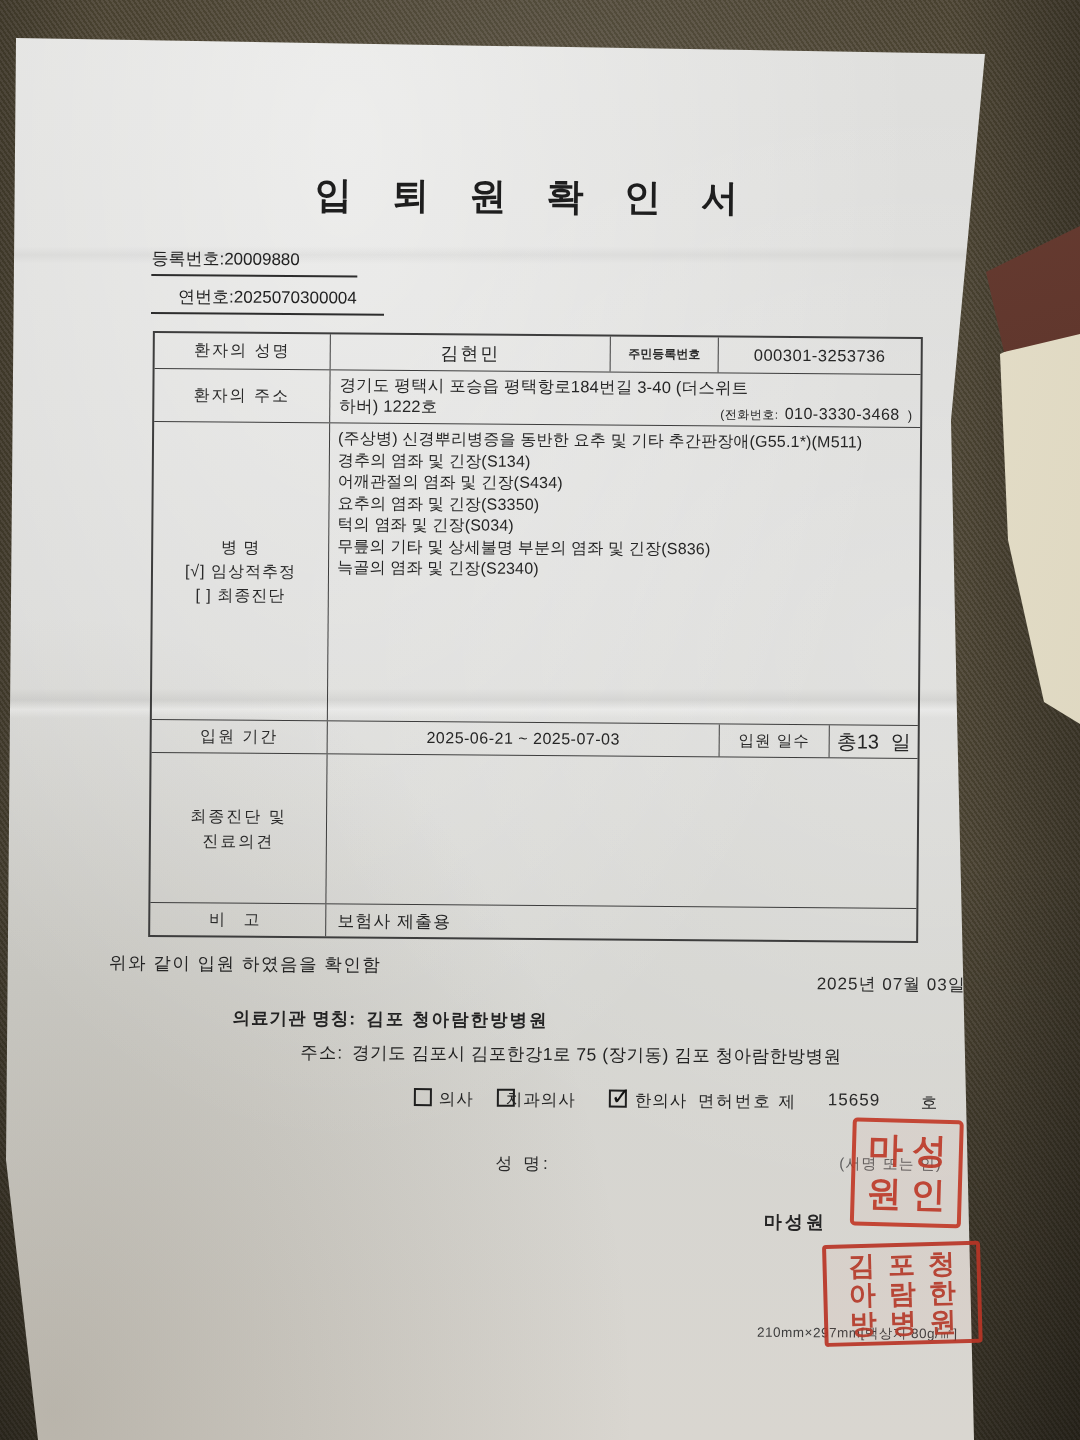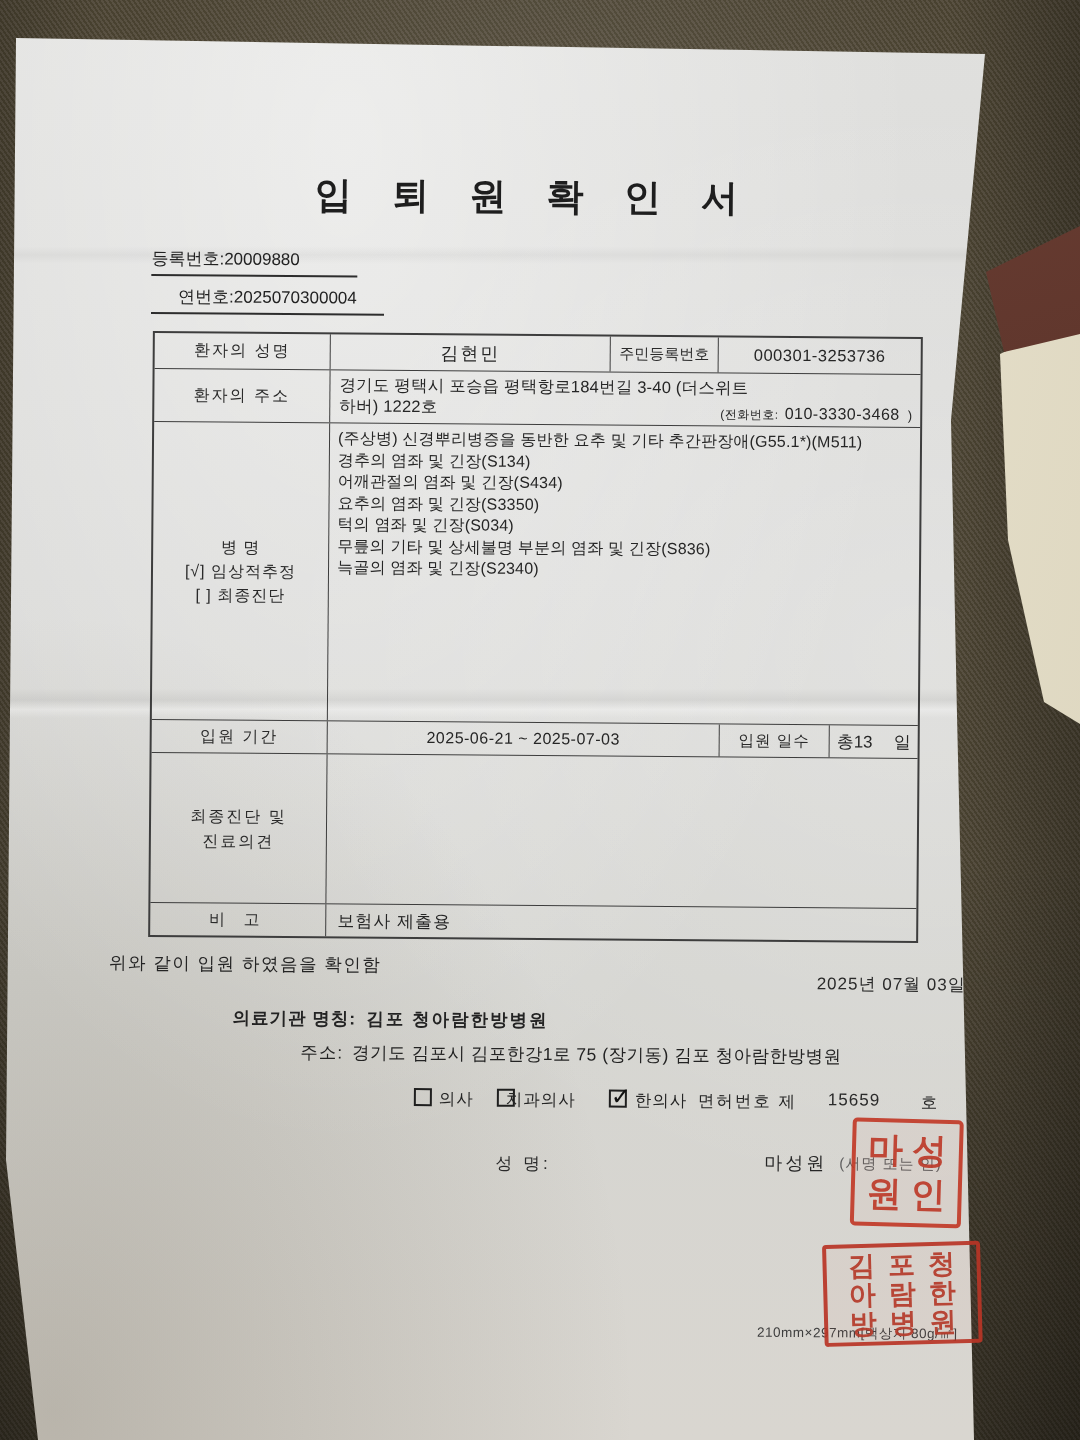--- a/index.html
+++ b/index.html
@@ -51,33 +51,33 @@
     font-size:16px;letter-spacing:2px;color:#2a2a2a;}
   .w-label{width:175px;flex:0 0 auto;}
   .cen{display:flex;align-items:center;justify-content:center;}
   .r1{height:35px;}
   .r2{height:53px;}
   .r3{height:298px;}
   .r4{height:33px;}
   .r5{height:150px;}
   .r6{height:33px;}
   .name-cell{width:280px;flex:0 0 auto;font-size:18px;font-weight:500;letter-spacing:2px;}
-  .rid-label{width:108px;flex:0 0 auto;font-size:15px;letter-spacing:0;}
+  .rid-label{width:108px;flex:0 0 auto;font-size:12px;letter-spacing:0;font-weight:bold;}
   .rid-cell{flex:1;font-size:16.5px;letter-spacing:.5px;}
   .addr-cell{flex:1;position:relative;padding:4px 6px 2px 9px;font-size:16.5px;line-height:21px;letter-spacing:.2px;}
   .phone{position:absolute;right:8px;bottom:0;white-space:nowrap;}
   .phone .plabel{font-size:12px;letter-spacing:.5px;}
   .phone .pnum{font-size:16px;font-weight:500;letter-spacing:.5px;margin:0 8px 0 6px;}
   .phone .pclose{font-size:13px;}
   .diag-label{flex-direction:column;line-height:24px;font-size:16px;letter-spacing:1px;}
   .diag-cell{flex:1;padding:4px 8px;font-size:16px;line-height:21.5px;letter-spacing:.2px;}
   .period-cell{width:392px;flex:0 0 auto;font-size:16px;letter-spacing:.5px;}
   .days-label{width:110px;flex:0 0 auto;font-size:15.5px;letter-spacing:1px;}
   .days-cell{flex:1;display:flex;align-items:center;justify-content:space-between;
-    padding:0 7px;font-size:17px;}
+    padding:0 7px;font-size:20px;}
   .state-label{flex-direction:column;line-height:25px;}
   .empty-cell{flex:1;}
   .remarks-label{letter-spacing:7px;}
   .remarks-cell{flex:1;display:flex;align-items:center;padding-left:11px;font-size:17px;font-weight:500;letter-spacing:1px;}
 
   .confirm{position:absolute;left:111px;top:954px;font-size:17.5px;font-weight:500;letter-spacing:1.5px;color:#242424;}
   .issue-date{position:absolute;left:700px;width:268px;top:970px;text-align:right;font-size:17px;letter-spacing:1px;color:#2a2a2a;}
   .inst{position:absolute;left:235px;top:1008px;font-size:17.5px;color:#232323;}
   .inst .ilabel{font-weight:600;letter-spacing:1px;text-align:center;}
   .inst .iname{font-weight:600;letter-spacing:2px;margin-left:10px;}
@@ -87,21 +87,21 @@
 
   .cbrow{position:absolute;left:0;top:0;width:1080px;height:0;}
   .cbox{position:absolute;top:1089px;width:18px;height:18px;border:2.5px solid #1f1f1f;background:transparent;box-sizing:border-box;}
   .cbox .tick{position:absolute;left:0px;top:-7px;font-size:24px;font-weight:700;color:#111;line-height:24px;}
   .cblabel{position:absolute;top:1089px;font-size:16.5px;letter-spacing:1px;color:#242424;}
   .lic-label{position:absolute;left:701px;top:1089px;font-size:16.5px;letter-spacing:2px;color:#242424;}
   .lic-num{position:absolute;left:831px;top:1088px;font-size:17px;letter-spacing:1px;color:#2a2a2a;}
   .lic-suffix{position:absolute;left:924px;top:1089px;font-size:16.5px;color:#242424;}
 
   .sig-label{position:absolute;left:499px;top:1152px;font-size:17px;letter-spacing:3px;color:#2a2a2a;}
-  .sig-name{position:absolute;left:768px;top:1149px;font-size:18px;letter-spacing:3px;font-weight:400;color:#262626;}
+  .sig-name{position:absolute;left:768px;top:1208px;font-size:18px;letter-spacing:3px;font-weight:700;color:#262626;}
   .sig-note{position:absolute;left:843px;top:1152px;font-size:15px;letter-spacing:1px;color:#5f5f5f;}
 
   .seal{position:absolute;z-index:6;display:flex;flex-direction:column;align-items:center;justify-content:center;
     color:#bd3a29;font-weight:700;opacity:.92;background:rgba(235,120,100,0.05);}
   .seal-name{left:855px;top:1116px;width:103px;height:100px;border:4.5px solid #c23a28;border-radius:5px;
     transform:rotate(1.2deg);font-size:35px;line-height:44px;letter-spacing:9px;text-indent:9px;
     font-family:"Liberation Serif","DejaVu Serif",serif;}
   .seal-hosp{left:828px;top:1240px;width:150px;height:94px;border:4.5px solid #b93526;border-radius:4px;
     transform:rotate(-2deg);font-size:27px;line-height:29px;letter-spacing:13px;text-indent:13px;
     font-family:"Liberation Serif","DejaVu Serif",serif;color:#b53a2a;}

